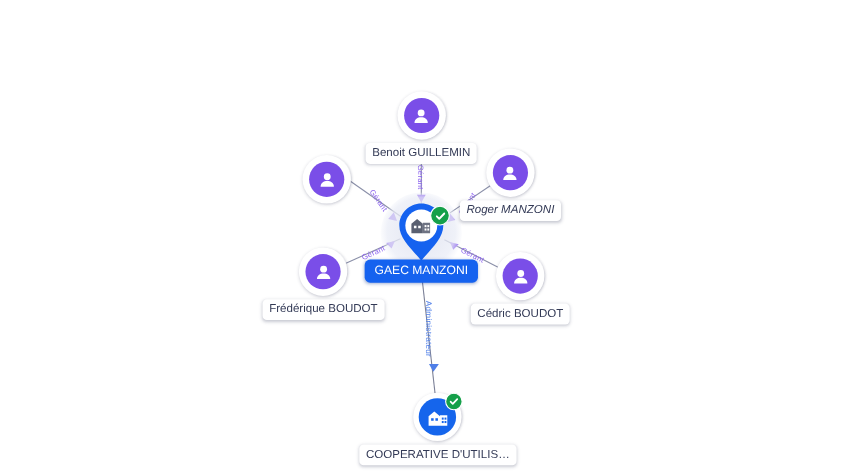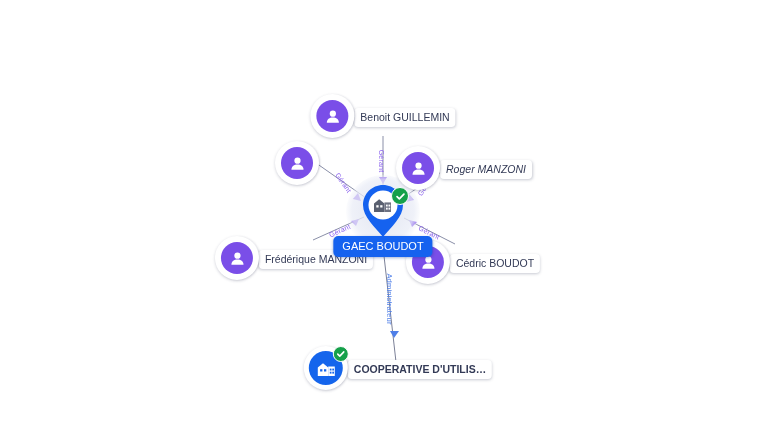--- a/index.html
+++ b/index.html
@@ -25,20 +25,21 @@
     top: 0;
     width: 768px;
     height: 432px;
   }
 
   
   .node {
     position: absolute;
     transform: translate(-50%, -50%);
     display: flex;
+    flex-direction: column;
     align-items: center;
   }
   .stack {
     position: relative;
     width: 44px;
     height: 44px;
   }
   .stack .card {
     position: absolute;
     background: #ffffff;
@@ -218,21 +219,21 @@
         <rect x="15.5" y="11.7" width="1.7" height="1.9" fill="#ffffff"></rect>
       </svg>
     </div>
     <div class="check-badge" style="left:45px; top:12px; width:16px; height:16px;">
       <svg width="9" height="9" viewBox="0 0 10 10">
         <path d="M1.2 5.2 L3.7 7.6 L8.8 2.3" stroke="#ffffff" stroke-width="1.9" fill="none" stroke-linecap="round" stroke-linejoin="round"></path>
       </svg>
     </div>
   </div>
 
-  <div id="center-label" style="left:383px; top:236px;">GAEC BOUDOT</div>
+  <div id="center-label" style="left:383px; top:236px;">GAEC MANZONI</div>
 
   <div class="node" style="left:383px; top:116px;">
     <div class="stack">
       <div class="card c3"></div>
         <div class="card c2"></div>
         <div class="card c1"></div>
       <div class="avatar">
         <svg width="17" height="17" viewBox="0 0 18 18">
           <circle cx="9" cy="6" r="3.3" fill="#ffffff"></circle>
           <path d="M2.6 15.6 C2.6 11.9 5.5 10.1 9 10.1 C12.5 10.1 15.4 11.9 15.4 15.6 Z" fill="#ffffff"></path>
@@ -276,39 +277,39 @@
       <div class="card c3"></div>
         <div class="card c2"></div>
         <div class="card c1"></div>
       <div class="avatar">
         <svg width="17" height="17" viewBox="0 0 18 18">
           <circle cx="9" cy="6" r="3.3" fill="#ffffff"></circle>
           <path d="M2.6 15.6 C2.6 11.9 5.5 10.1 9 10.1 C12.5 10.1 15.4 11.9 15.4 15.6 Z" fill="#ffffff"></path>
         </svg>
       </div>
     </div>
-    <div class="node-label">Frédérique MANZONI</div>
+    <div class="node-label">Frédérique BOUDOT</div>
   </div>
 
   <div class="node" style="left:473px; top:262px;">
     <div class="stack">
       <div class="card c3"></div>
         <div class="card c2"></div>
         <div class="card c1"></div>
       <div class="avatar">
         <svg width="17" height="17" viewBox="0 0 18 18">
           <circle cx="9" cy="6" r="3.3" fill="#ffffff"></circle>
           <path d="M2.6 15.6 C2.6 11.9 5.5 10.1 9 10.1 C12.5 10.1 15.4 11.9 15.4 15.6 Z" fill="#ffffff"></path>
         </svg>
       </div>
     </div>
     <div class="node-label">Cédric BOUDOT</div>
   </div>
 
-  <div class="node" style="left:398px; top:368px;font-weight:bold;">
+  <div class="node" style="left:398px; top:390px;">
     <div class="stack">
       <div class="card c3"></div>
         <div class="card c2"></div>
         <div class="card c1"></div>
       <div class="company-circle">
         <svg width="19" height="17" viewBox="0 0 19 17">
           <path d="M1 16 L1 7.5 L6.2 3.2 L11.4 7.5 L11.4 16 Z" fill="#ffffff"></path>
           <path d="M11.4 16 L11.4 6.4 L18 6.4 L18 16 Z" fill="#ffffff"></path>
           <rect x="3.3" y="9.2" width="2.3" height="2.3" fill="#1565ec"></rect>
           <rect x="7.2" y="9.2" width="2.3" height="2.3" fill="#1565ec"></rect>

